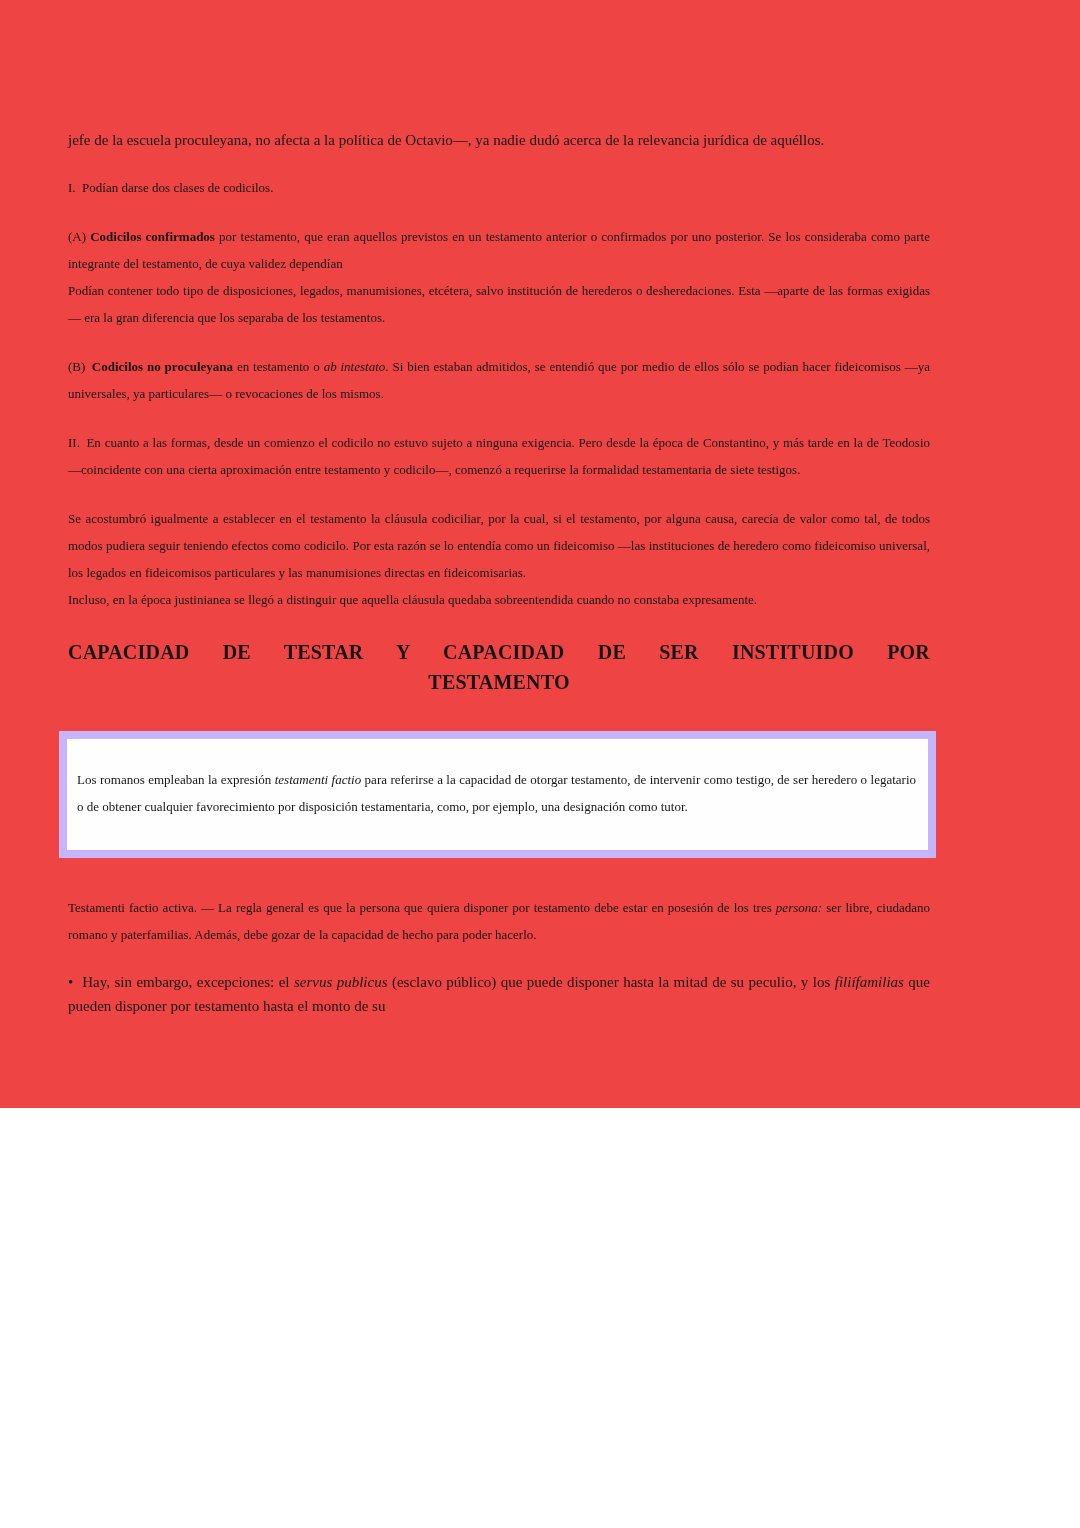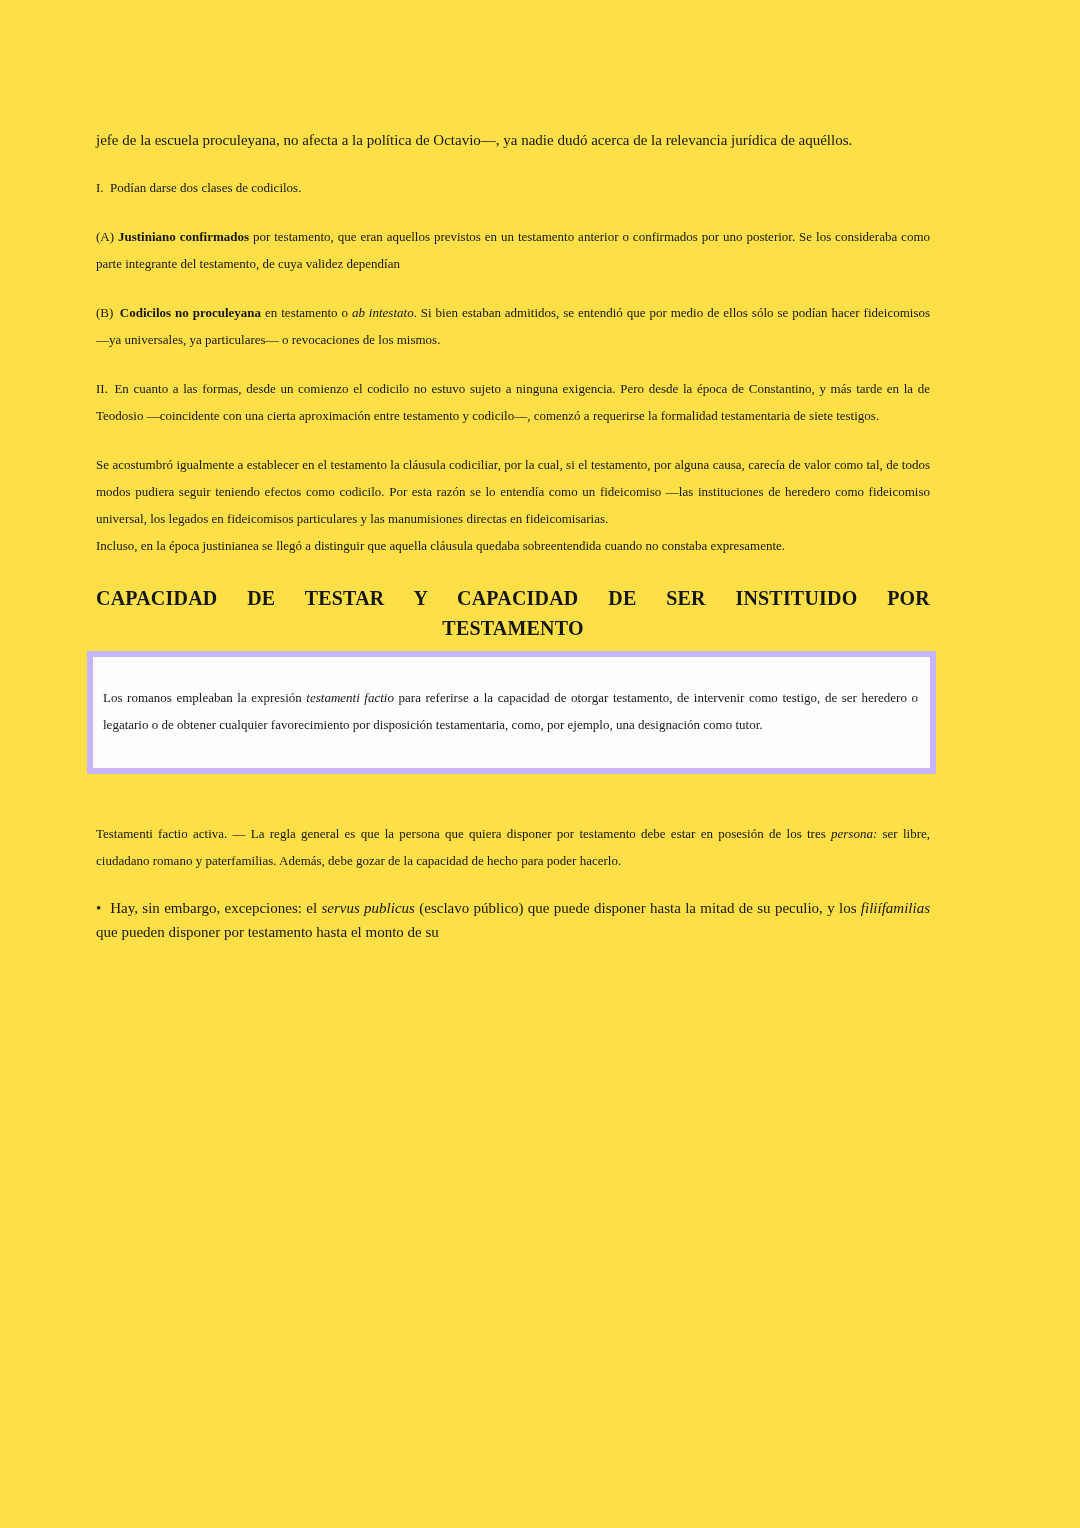--- a/index.html
+++ b/index.html
@@ -1,73 +1,74 @@
 <!DOCTYPE html>
 <html lang="es"><head>
 <meta charset="utf-8">
 <style>
   html, body { margin: 0; padding: 0; background: #ffffff; }
   .page {
     position: relative;
     width: 1080px;
-    height: 1528px;
+    height: 1108px;
     box-sizing: border-box;
-    background: #fde047;
+    background: #ef4444;
     color: #161616;
-    padding: 128px 150px 0 96px;
+    padding: 128px 150px 0 68px;
     overflow: hidden;
     font-family: "Liberation Serif", "DejaVu Serif", serif;
   }
   .g { margin: 0 0 22px 0; }
   p.t {
     margin: 0;
     font-size: 13px;
     line-height: 27px;
     text-align: justify;
     text-justify: inter-word;
   }
   p.small {
     font-size: 15px;
     line-height: 24px;
   }
   .b { font-weight: bold; }
   .i { font-style: italic; }
   .heading {
-    margin: 24px 0 8px 0;
+    margin: 24px 0 34px 0;
     font-weight: bold;
     font-size: 20px;
     line-height: 30px;
     letter-spacing: 0.2px;
   }
   .heading .hl1 { display: block; text-align: justify; text-align-last: justify; }
   .heading .hl2 { display: block; text-align: center; }
   .callout-box {
-    border: 6px solid #c4b5fd;
-    margin: 0 -6px 46px -9px;
+    border: 8px solid #c4b5fd;
+    margin: 0 -6px 36px -9px;
     padding: 27px 12px 30px 10px;
     background: #fefefe;
   }
   .bullet-group { }
   .bullet-marker { margin-right: 9px; }
 </style>
 </head>
 <body>
 
 <div class="page">
 
   <div class="g">
     <p class="t small"><span>jefe de la escuela proculeyana, no afecta a la política de Octavio—, ya nadie dudó acerca de la relevancia jurídica de aquéllos.</span></p>
   </div>
 
   <div class="g">
     <p class="t"><span>I. Podían darse dos clases de codicilos.</span></p>
   </div>
 
   <div class="g">
-    <p class="t"><span>(A) </span><span class="b">Justiniano confirmados</span><span> por testamento, que eran aquellos previstos en un testamento anterior o confirmados por uno posterior. Se los consideraba como parte integrante del testamento, de cuya validez dependían</span></p>
+    <p class="t"><span>(A) </span><span class="b">Codicilos confirmados</span><span> por testamento, que eran aquellos previstos en un testamento anterior o confirmados por uno posterior. Se los consideraba como parte integrante del testamento, de cuya validez dependían</span></p>
+    <p class="t"><span>Podían contener todo tipo de disposiciones, legados, manumisiones, etcétera, salvo institución de herederos o desheredaciones. Esta —aparte de las formas exigidas— era la gran diferencia que los separaba de los testamentos.</span></p>
   </div>
 
   <div class="g">
     <p class="t"><span>(B) </span><span class="b">Codicilos no proculeyana</span><span> en testamento o </span><span class="i">ab intestato</span><span>. Si bien estaban admitidos, se entendió que por medio de ellos sólo se podían hacer fideicomisos —ya universales, ya particulares— o revocaciones de los mismos.</span></p>
   </div>
 
   <div class="g">
     <p class="t"><span>II. En cuanto a las formas, desde un comienzo el codicilo no estuvo sujeto a ninguna exigencia. Pero desde la época de Constantino, y más tarde en la de Teodosio —coincidente con una cierta aproximación entre testamento y codicilo—, comenzó a requerirse la formalidad testamentaria de siete testigos.</span></p>
   </div>
 

